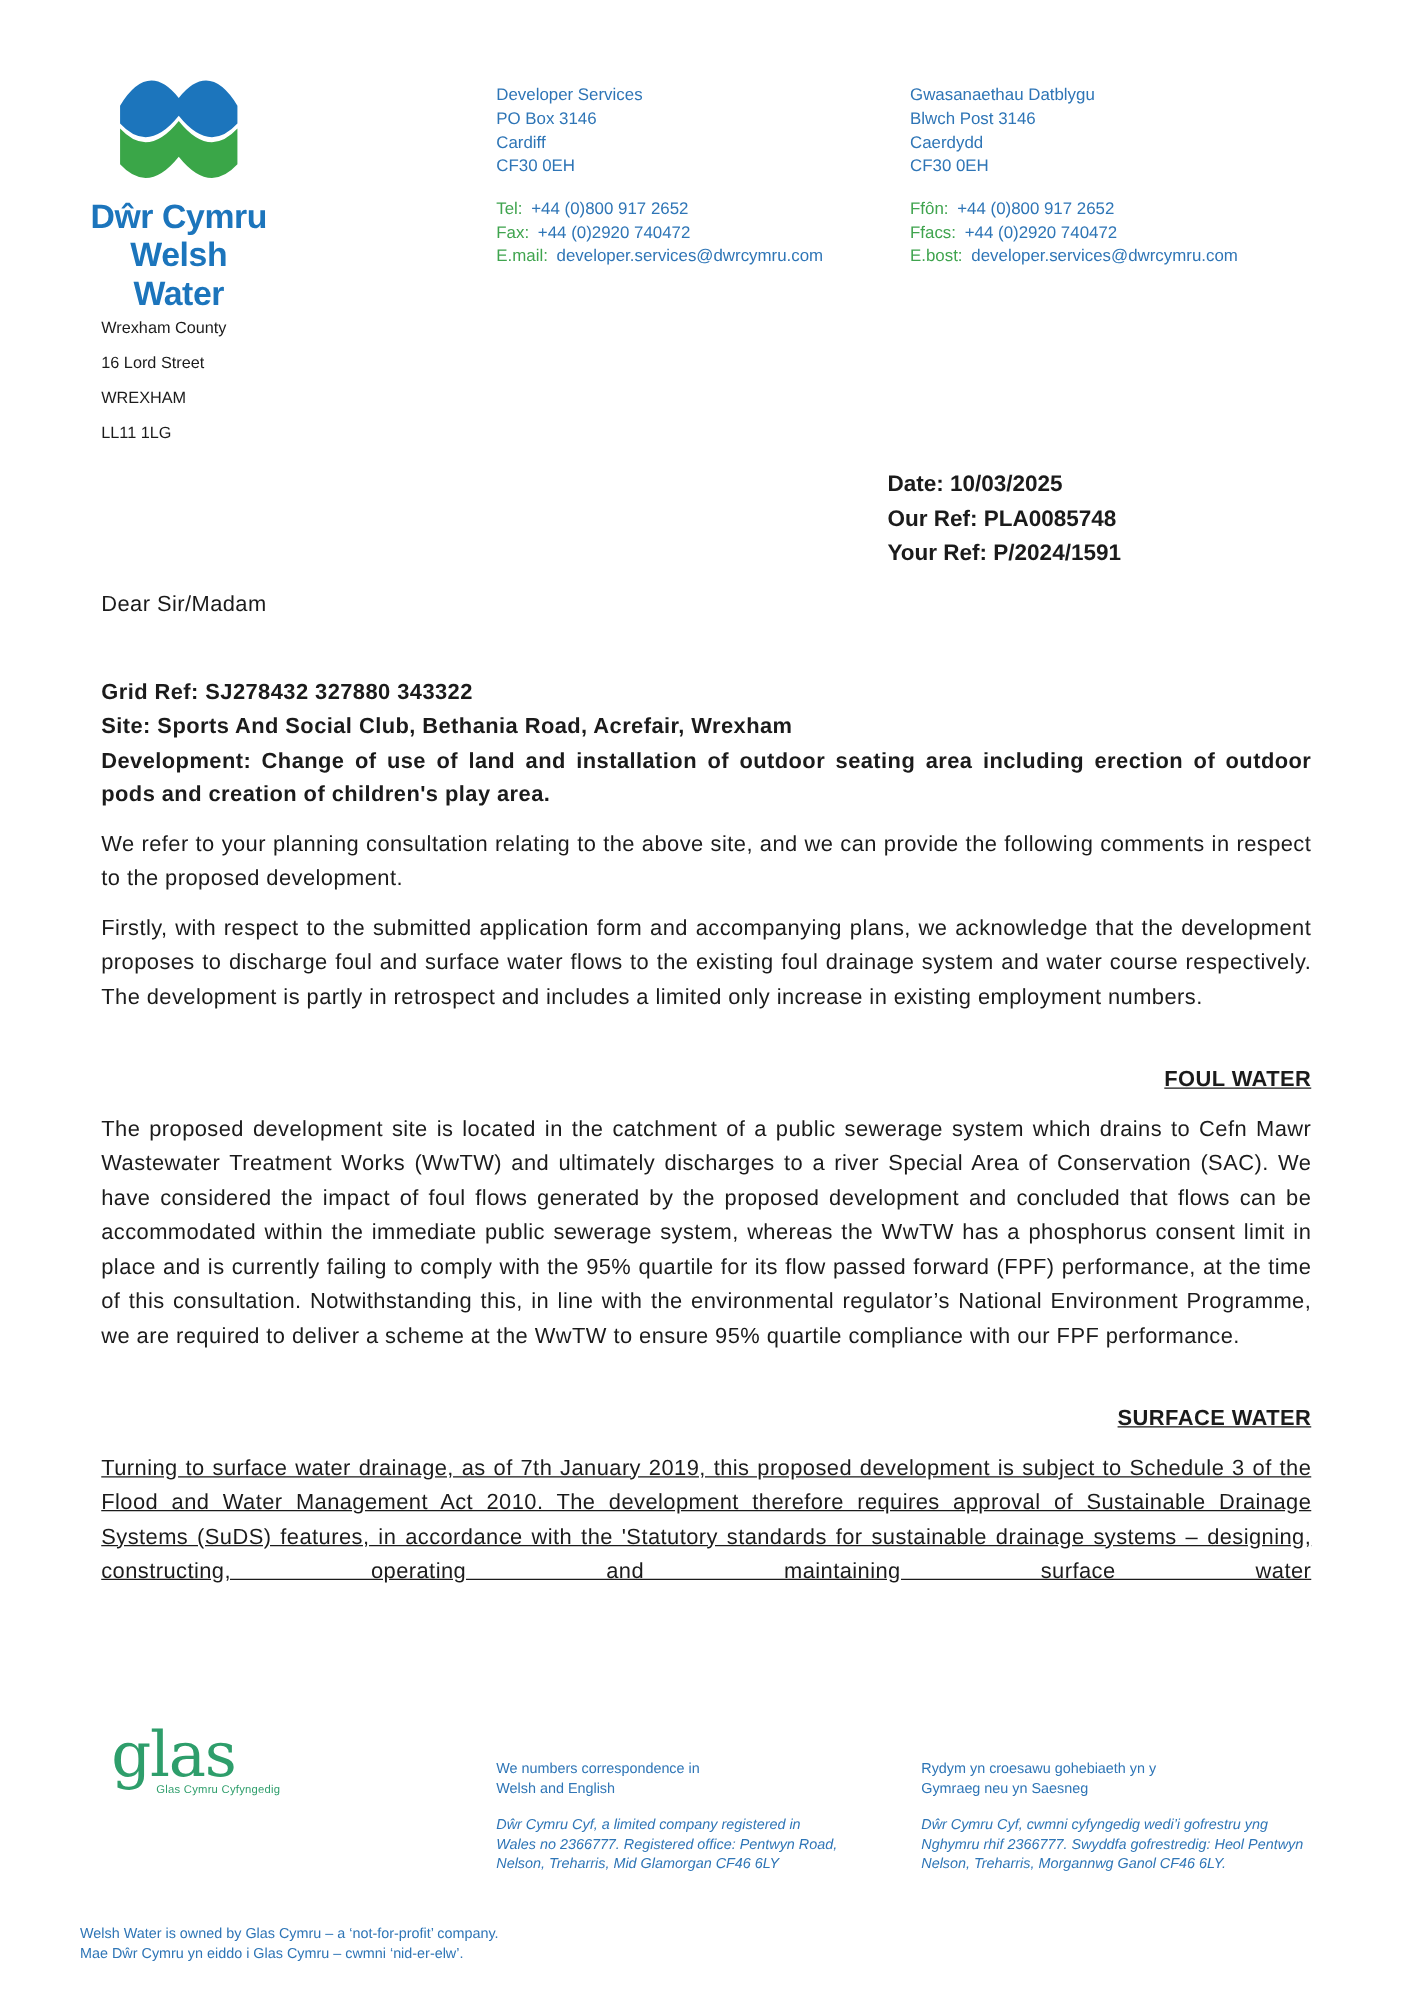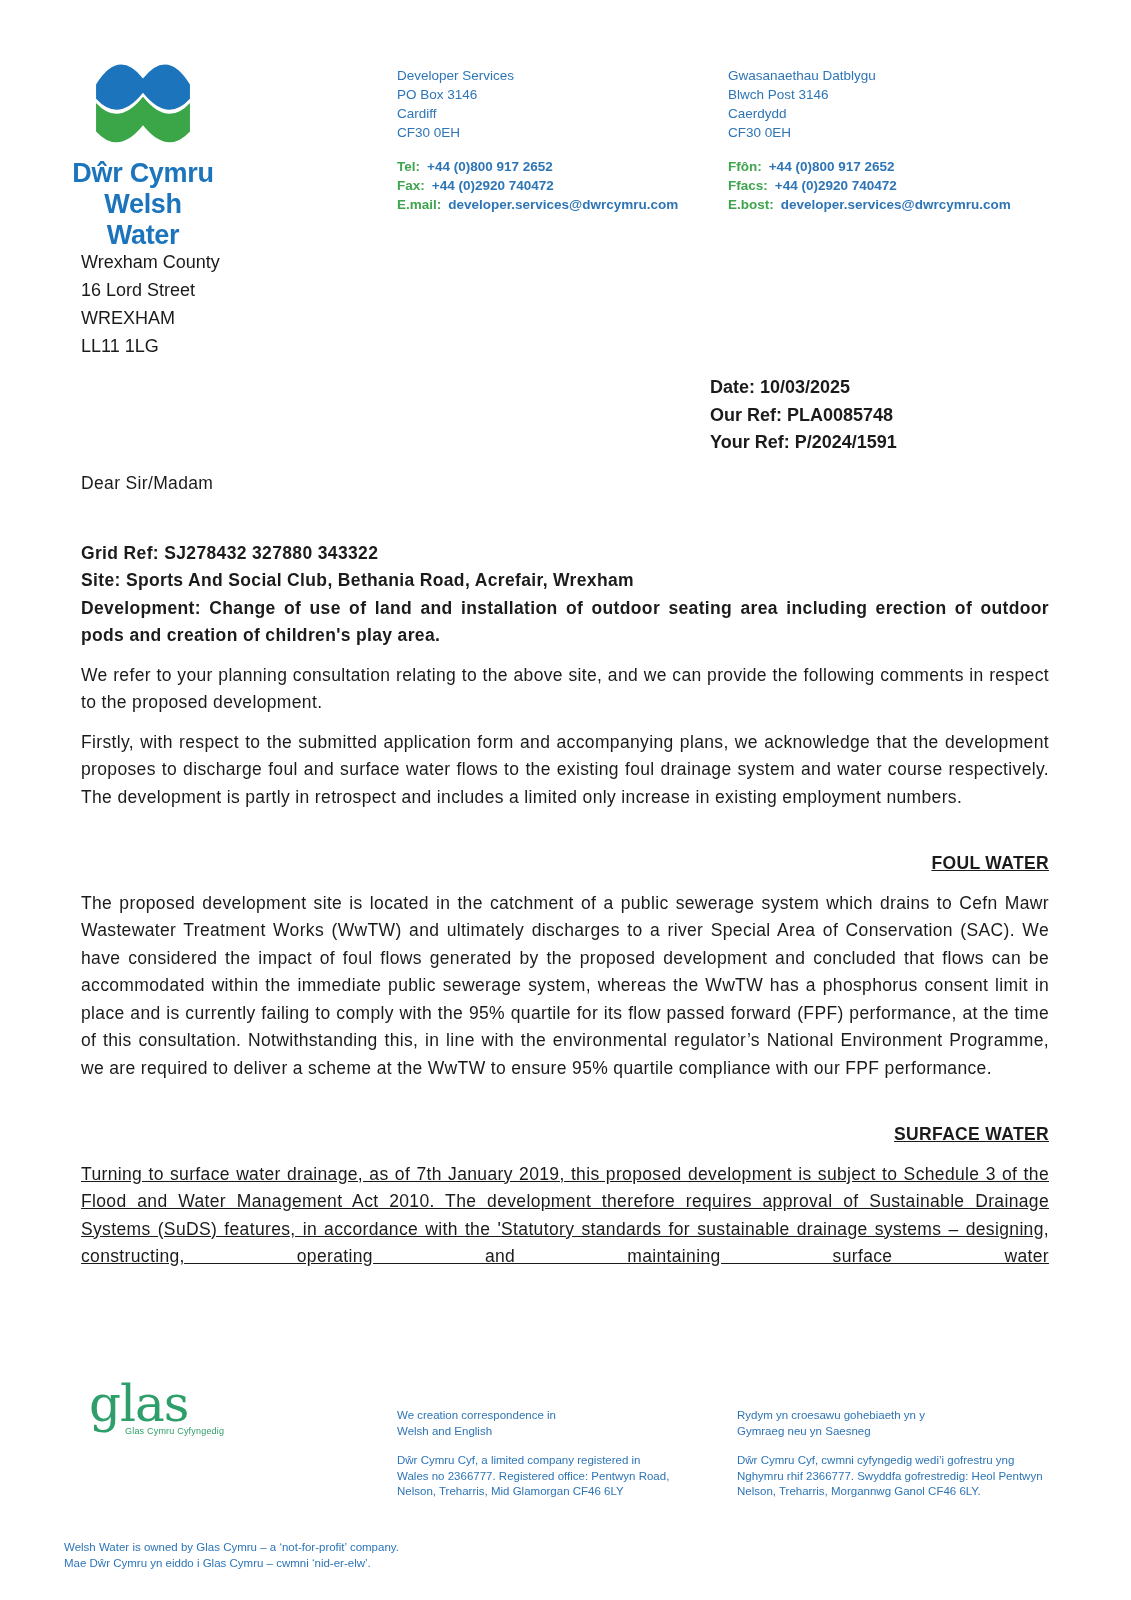--- a/index.html
+++ b/index.html
@@ -11,25 +11,25 @@
   .lines { white-space:pre-line; }
 
   
   .logo-block { position:absolute; left:68px; top:58px; width:150px; text-align:center; }
   .logo-mark { display:block; margin:0 auto; }
   .logo-name { color:#1c75bc; font-size:27px; line-height:31px; font-weight:bold; letter-spacing:-0.3px; }
 
   .contact { position:absolute; top:66px; width:320px; font-size:13.5px; line-height:19px; color:#2e75b6; }
   .contact.en { left:397px; }
   .contact.cy { left:728px; }
-  .contact .comm { margin-top:15px;font-weight:bold; }
+  .contact .comm { margin-top:15px; }
   .lbl { color:#3fa44e; margin-right:7px; }
 
   
-  .recipient { position:absolute; left:81px; top:248px; font-size:18px; line-height:28px; }
+  .recipient { position:absolute; left:81px; top:248px; font-size:13px; line-height:28px; }
   .refs { position:absolute; left:710px; top:360px; font-size:18px; line-height:27.5px; font-weight:bold;margin-top:14px; }
 
   
   .letter-body {
     position:absolute; left:81px; top:470px; width:968px;
     font-size:17.5px; line-height:27.5px; letter-spacing:0.35px;
     text-align:justify;
   }
   .salutation { text-align:left; }
   .details { font-weight:bold; margin-top:42px; }
@@ -39,21 +39,21 @@
 
   
   .glas-block { position:absolute; left:89px; top:1378px; z-index:2; }
   .glas-word { font-family:"DejaVu Serif", serif; font-size:50px; line-height:52px; color:#2e9e6b; letter-spacing:-1px; }
   .glas-sub { display:block; font-size:9px; font-weight:normal; color:#2e9e6b; margin:-4px 0 0 36px; letter-spacing:0.2px; }
 
   .foot { position:absolute; color:#2e75b6; font-size:11.5px; line-height:15.5px; z-index:2; }
   .foot-own { left:64px; top:1540px; }
   .foot-en { left:397px; top:1408px; width:320px; }
   .foot-cy { left:737px; top:1408px; width:340px; }
-  .foot .reg { margin-top:14px; }
+  .foot .reg { margin-top:14px;font-style:italic; }
 </style>
 </head>
 <body>
 
 <div class="page">
 
   <div class="logo-block">
     <svg class="logo-mark" width="104" height="100" viewBox="0 0 100 98" aria-hidden="true">
       <path fill="#1c75bc" d="M4,26 Q26,-10 50,20 Q74,-10 96,26 L96,40 Q74,64 50,34 Q26,64 4,40 Z"></path>
       <path fill="#3aa648" d="M4,44 Q26,68 50,38 Q74,68 96,44 L96,72 Q74,96 50,66 Q26,96 4,72 Z"></path>
@@ -118,21 +118,21 @@
 
   <div class="glas-block">
     <span class="glas-word">glas</span>
     <span class="glas-sub">Glas Cymru Cyfyngedig</span>
   </div>
 
   <div class="foot foot-own lines">Welsh Water is owned by Glas Cymru – a ‘not-for-profit’ company.
 Mae Dŵr Cymru yn eiddo i Glas Cymru – cwmni ‘nid-er-elw’.</div>
 
   <div class="foot foot-en">
-    <div class="lines">We creation correspondence in
+    <div class="lines">We numbers correspondence in
 Welsh and English</div>
     <div class="lines reg">Dŵr Cymru Cyf, a limited company registered in
 Wales no 2366777. Registered office: Pentwyn Road,
 Nelson, Treharris, Mid Glamorgan CF46 6LY</div>
   </div>
 
   <div class="foot foot-cy">
     <div class="lines">Rydym yn croesawu gohebiaeth yn y
 Gymraeg neu yn Saesneg</div>
     <div class="lines reg">Dŵr Cymru Cyf, cwmni cyfyngedig wedi’i gofrestru yng

